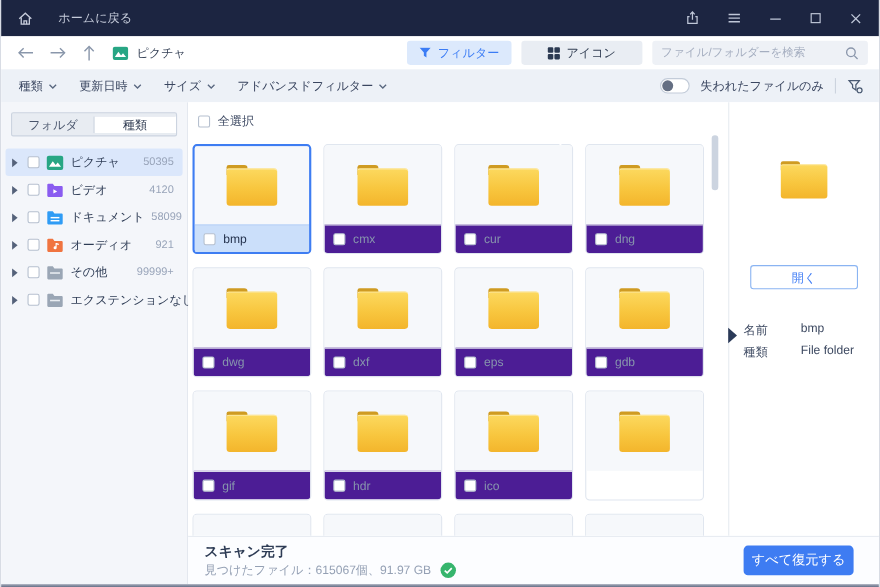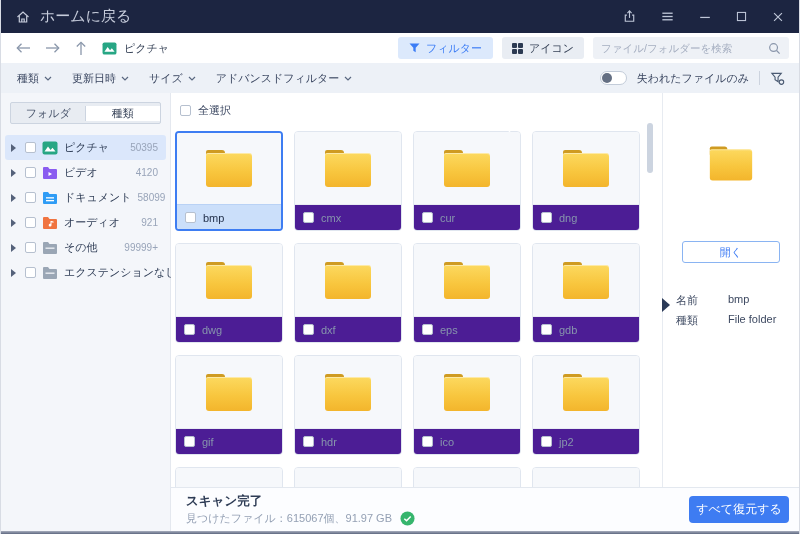--- a/index.html
+++ b/index.html
@@ -3,32 +3,32 @@
 <meta charset="utf-8">
 <style>
   * { margin:0; padding:0; box-sizing:border-box; }
   html,body { background:#e9ebf0; }
   body { font-family:"Liberation Sans","DejaVu Sans",sans-serif; }
   .app { position:relative; width:800px; height:534px; background:#fff; overflow:hidden;
          border-left:1px solid #d8dce4; border-right:1px solid #d8dce4; display:flex; flex-direction:column; }
 
   
   .titlebar { height:33px; background:#1c2541; display:flex; align-items:center; padding:0 14px; flex:none; }
-  .titlebar .home { display:flex; align-items:center; gap:9px; color:#c6ccdb; font-size:15px; cursor:default; }
+  .titlebar .home { display:flex; align-items:center; gap:22px; color:#c6ccdb; font-size:11px; cursor:default; }
   .win-controls { margin-left:auto; display:flex; align-items:center; gap:23px; }
   .win-controls svg { display:block; }
 
   
   .navbar { height:30px; background:#fff; display:flex; align-items:center; padding:0 10px 0 14px; flex:none; }
   .nav-arrows { display:flex; align-items:center; gap:13px; }
   .nav-arrows .nbtn { width:16px; height:16px; display:flex; align-items:center; justify-content:center; }
   .breadcrumb { display:flex; align-items:center; gap:7px; margin-left:13px; font-size:11px; color:#333f54; }
   .btn-filter { margin-left:auto; height:22px; display:flex; align-items:center; gap:6px; padding:0 11px;
                 background:#dce9fc; border-radius:3px; color:#3b7cf5; font-size:11px; }
-  .btn-icons { height:22px; display:flex; align-items:center; gap:6px; padding:0 10px; margin-left:9px;
+  .btn-icons { height:22px; display:flex; align-items:center; gap:6px; padding:0 24px; margin-left:9px;
                background:#e9edf3; border-radius:3px; color:#333f54; font-size:11px; }
   .gridglyph { display:grid; grid-template-columns:5px 5px; grid-template-rows:5px 5px; gap:1px; }
   .gridglyph i { background:#2c3a52; border-radius:1px; }
   .search { height:22px; width:196px; margin-left:9px; background:#eef1f6; border-radius:3px;
             display:flex; align-items:center; padding:0 8px; }
   .search input { flex:1; border:none; outline:none; background:transparent; font-size:10.5px; color:#44506a;
                   font-family:inherit; min-width:0; }
   .search input::placeholder { color:#a5aec0; }
 
   
@@ -91,21 +91,21 @@
               border-left:8px solid #2b3a58; border-top:7px solid transparent; border-bottom:7px solid transparent; }
   .btn-open { margin-top:59px; width:98px; height:22px; background:#fff; border:1px solid #8ab4f2; border-radius:3px;
               color:#3e7cf5; font-size:11px; display:flex; align-items:center; justify-content:center; }
   .details { margin-top:30px; width:100%; padding:0 13px; }
   .drow { display:flex; align-items:flex-start; font-size:11px; color:#3d4961; height:20px; }
   .drow .dlabel { width:52px; flex:none; }
   .drow .dvalue { flex:1; }
 
   
   .footer { height:44px; flex:none; border-top:1px solid #e3e8ef; background:#fcfdff;
-            display:flex; align-items:center; padding:0 10px 0 15px; }
+            display:flex; align-items:center; padding:0 23px 0 15px; }
   .status .t1 { font-size:12.5px; font-weight:bold; color:#2e3c55; line-height:15px; }
   .status .t2 { display:flex; align-items:center; gap:8px; margin-top:2px; }
   .status .t2 span { font-size:11px; color:#94a0b4; }
   .btn-recover { margin-left:auto; width:100px; height:27px; background:#3e7cf2; border:none; border-radius:4px;
                  color:#fff; font-size:12px; display:flex; align-items:center; justify-content:center; }
 
   .bottom-edge { height:3px; flex:none; background:linear-gradient(180deg,#a8aebd,#5d6780); }
 </style>
 </head>
 <body>
@@ -456,24 +456,20 @@
                 </div>
               <div class="card-foot">
                   <span class="cb"></span>
                   <span class="card-name">ico</span>
                 </div>
             </div>
             <div class="card">
               <div class="card-body">
                   <div class="folder"></div>
                 </div>
-              <div class="card-foot">
-                  <span class="cb"></span>
-                  <span class="card-name">jp2</span>
-                </div>
             </div>
 
             <div class="card">
                 <div class="card-body"></div>
               </div>
             <div class="card">
                 <div class="card-body"></div>
               </div>
             <div class="card">
                 <div class="card-body"></div>

